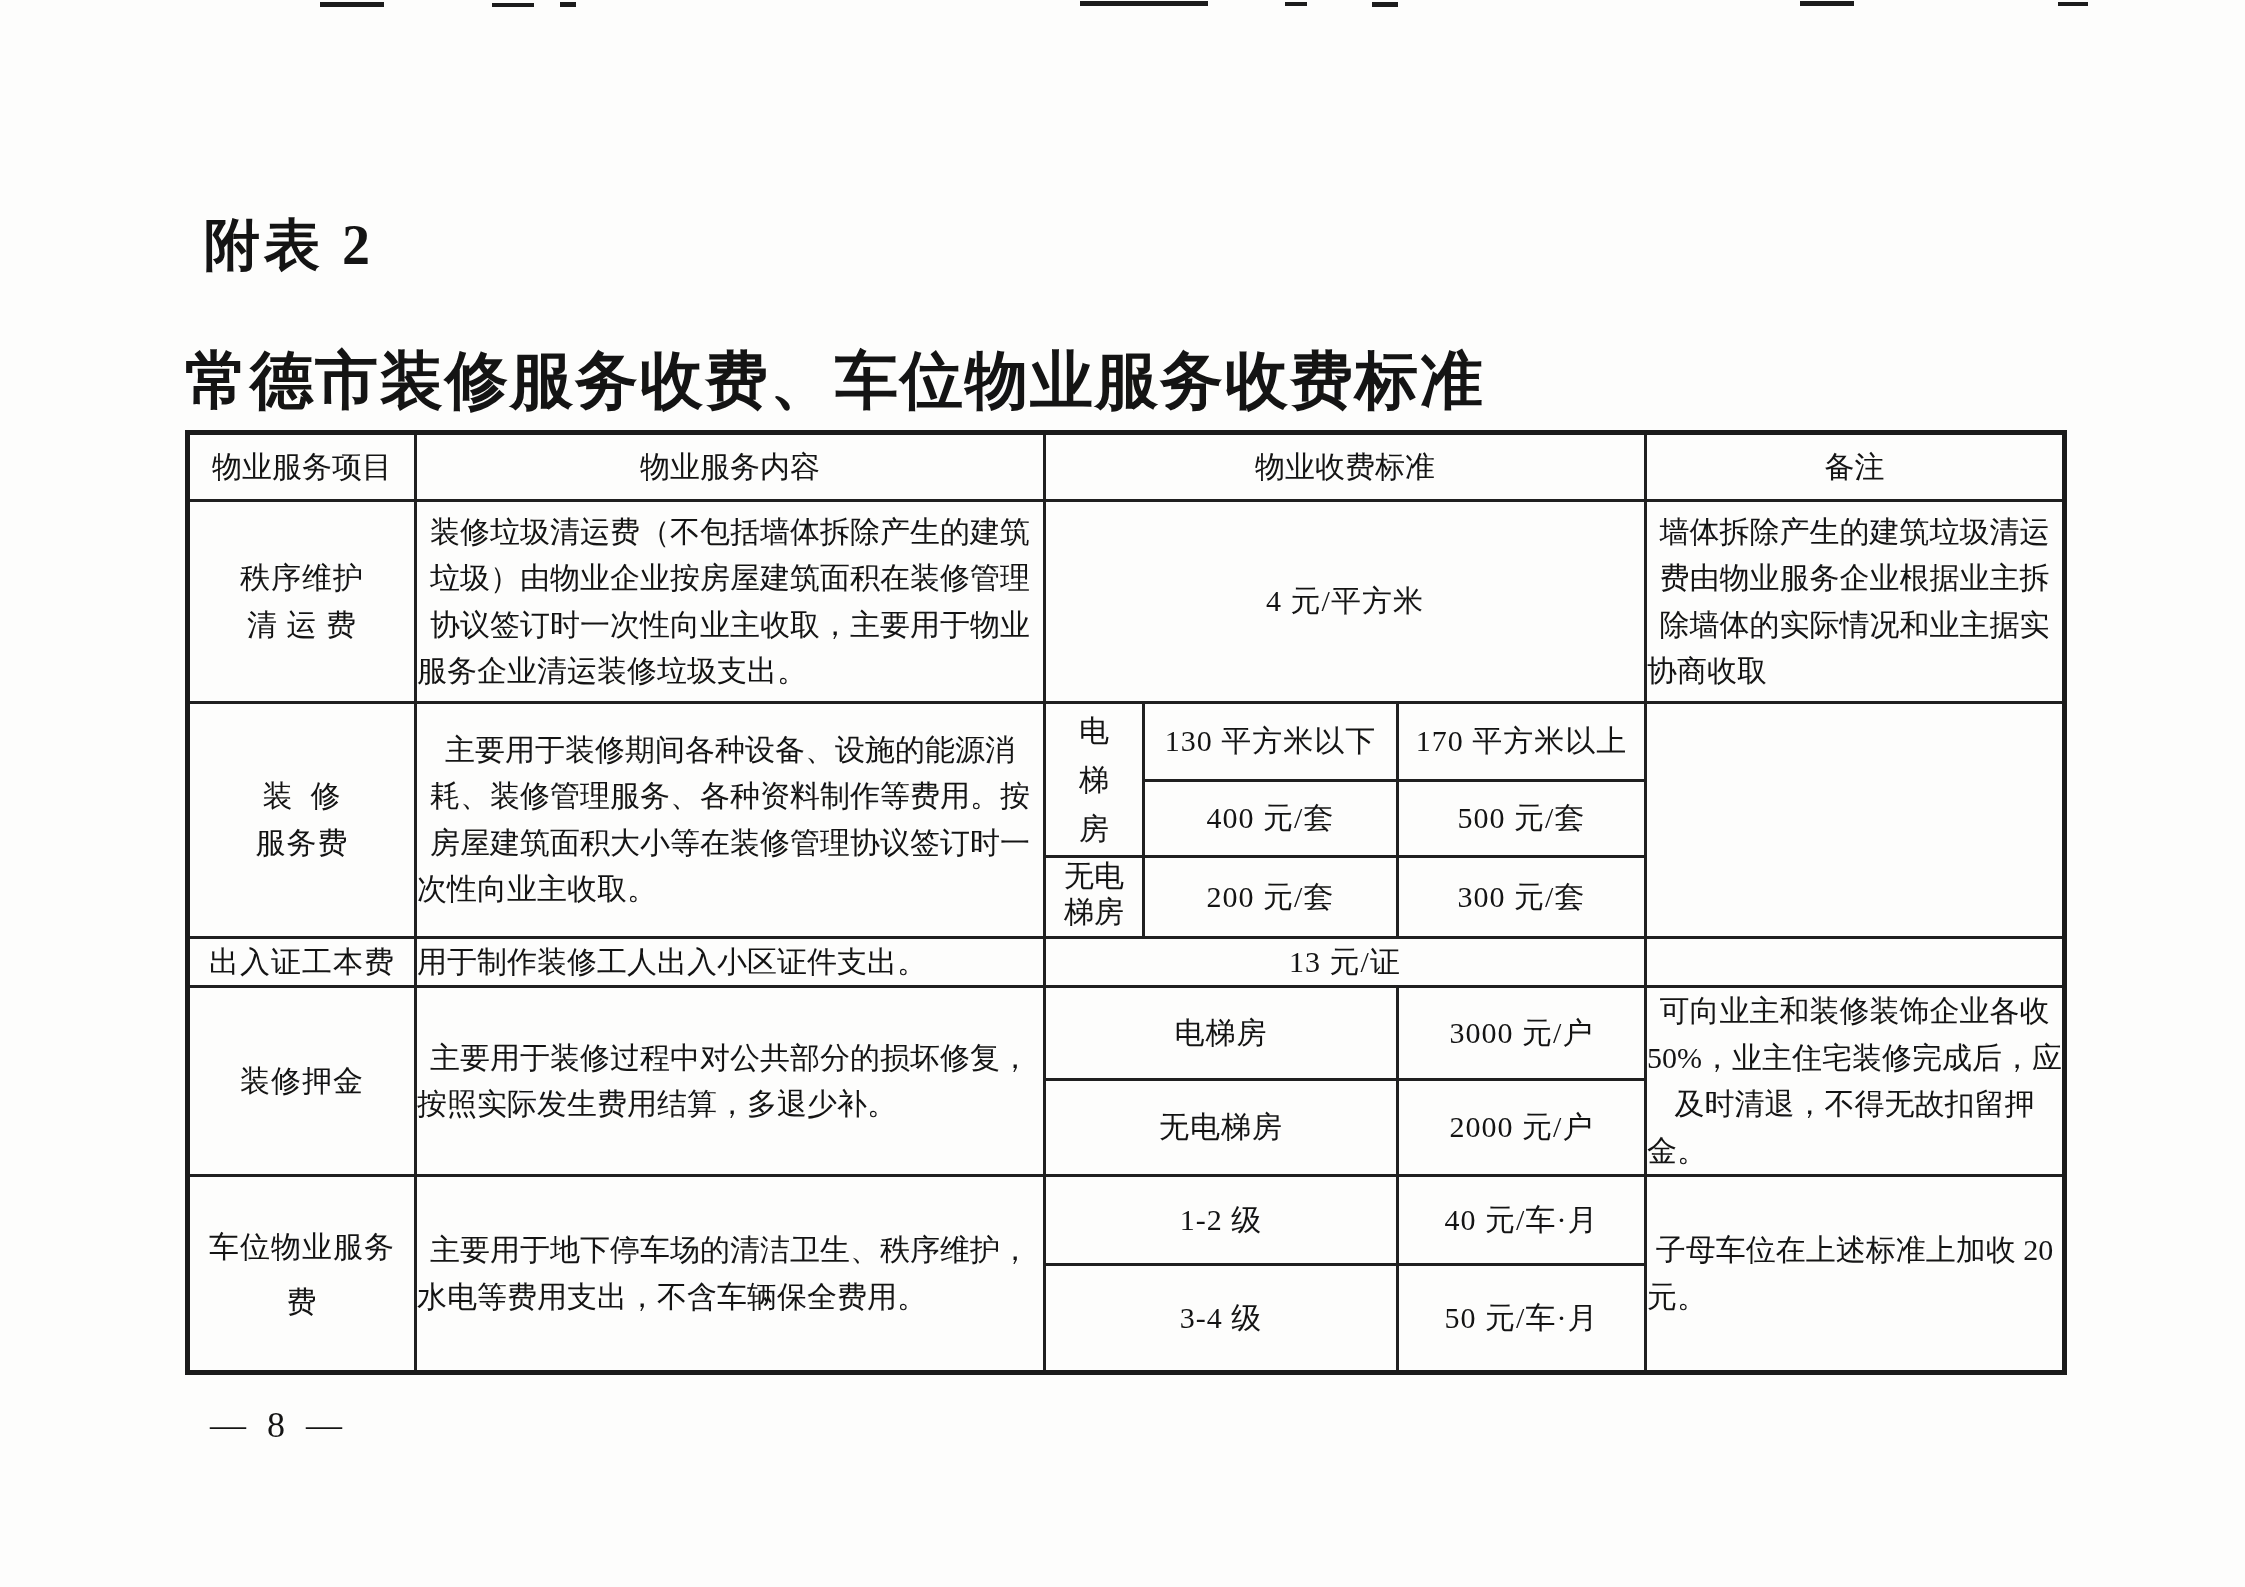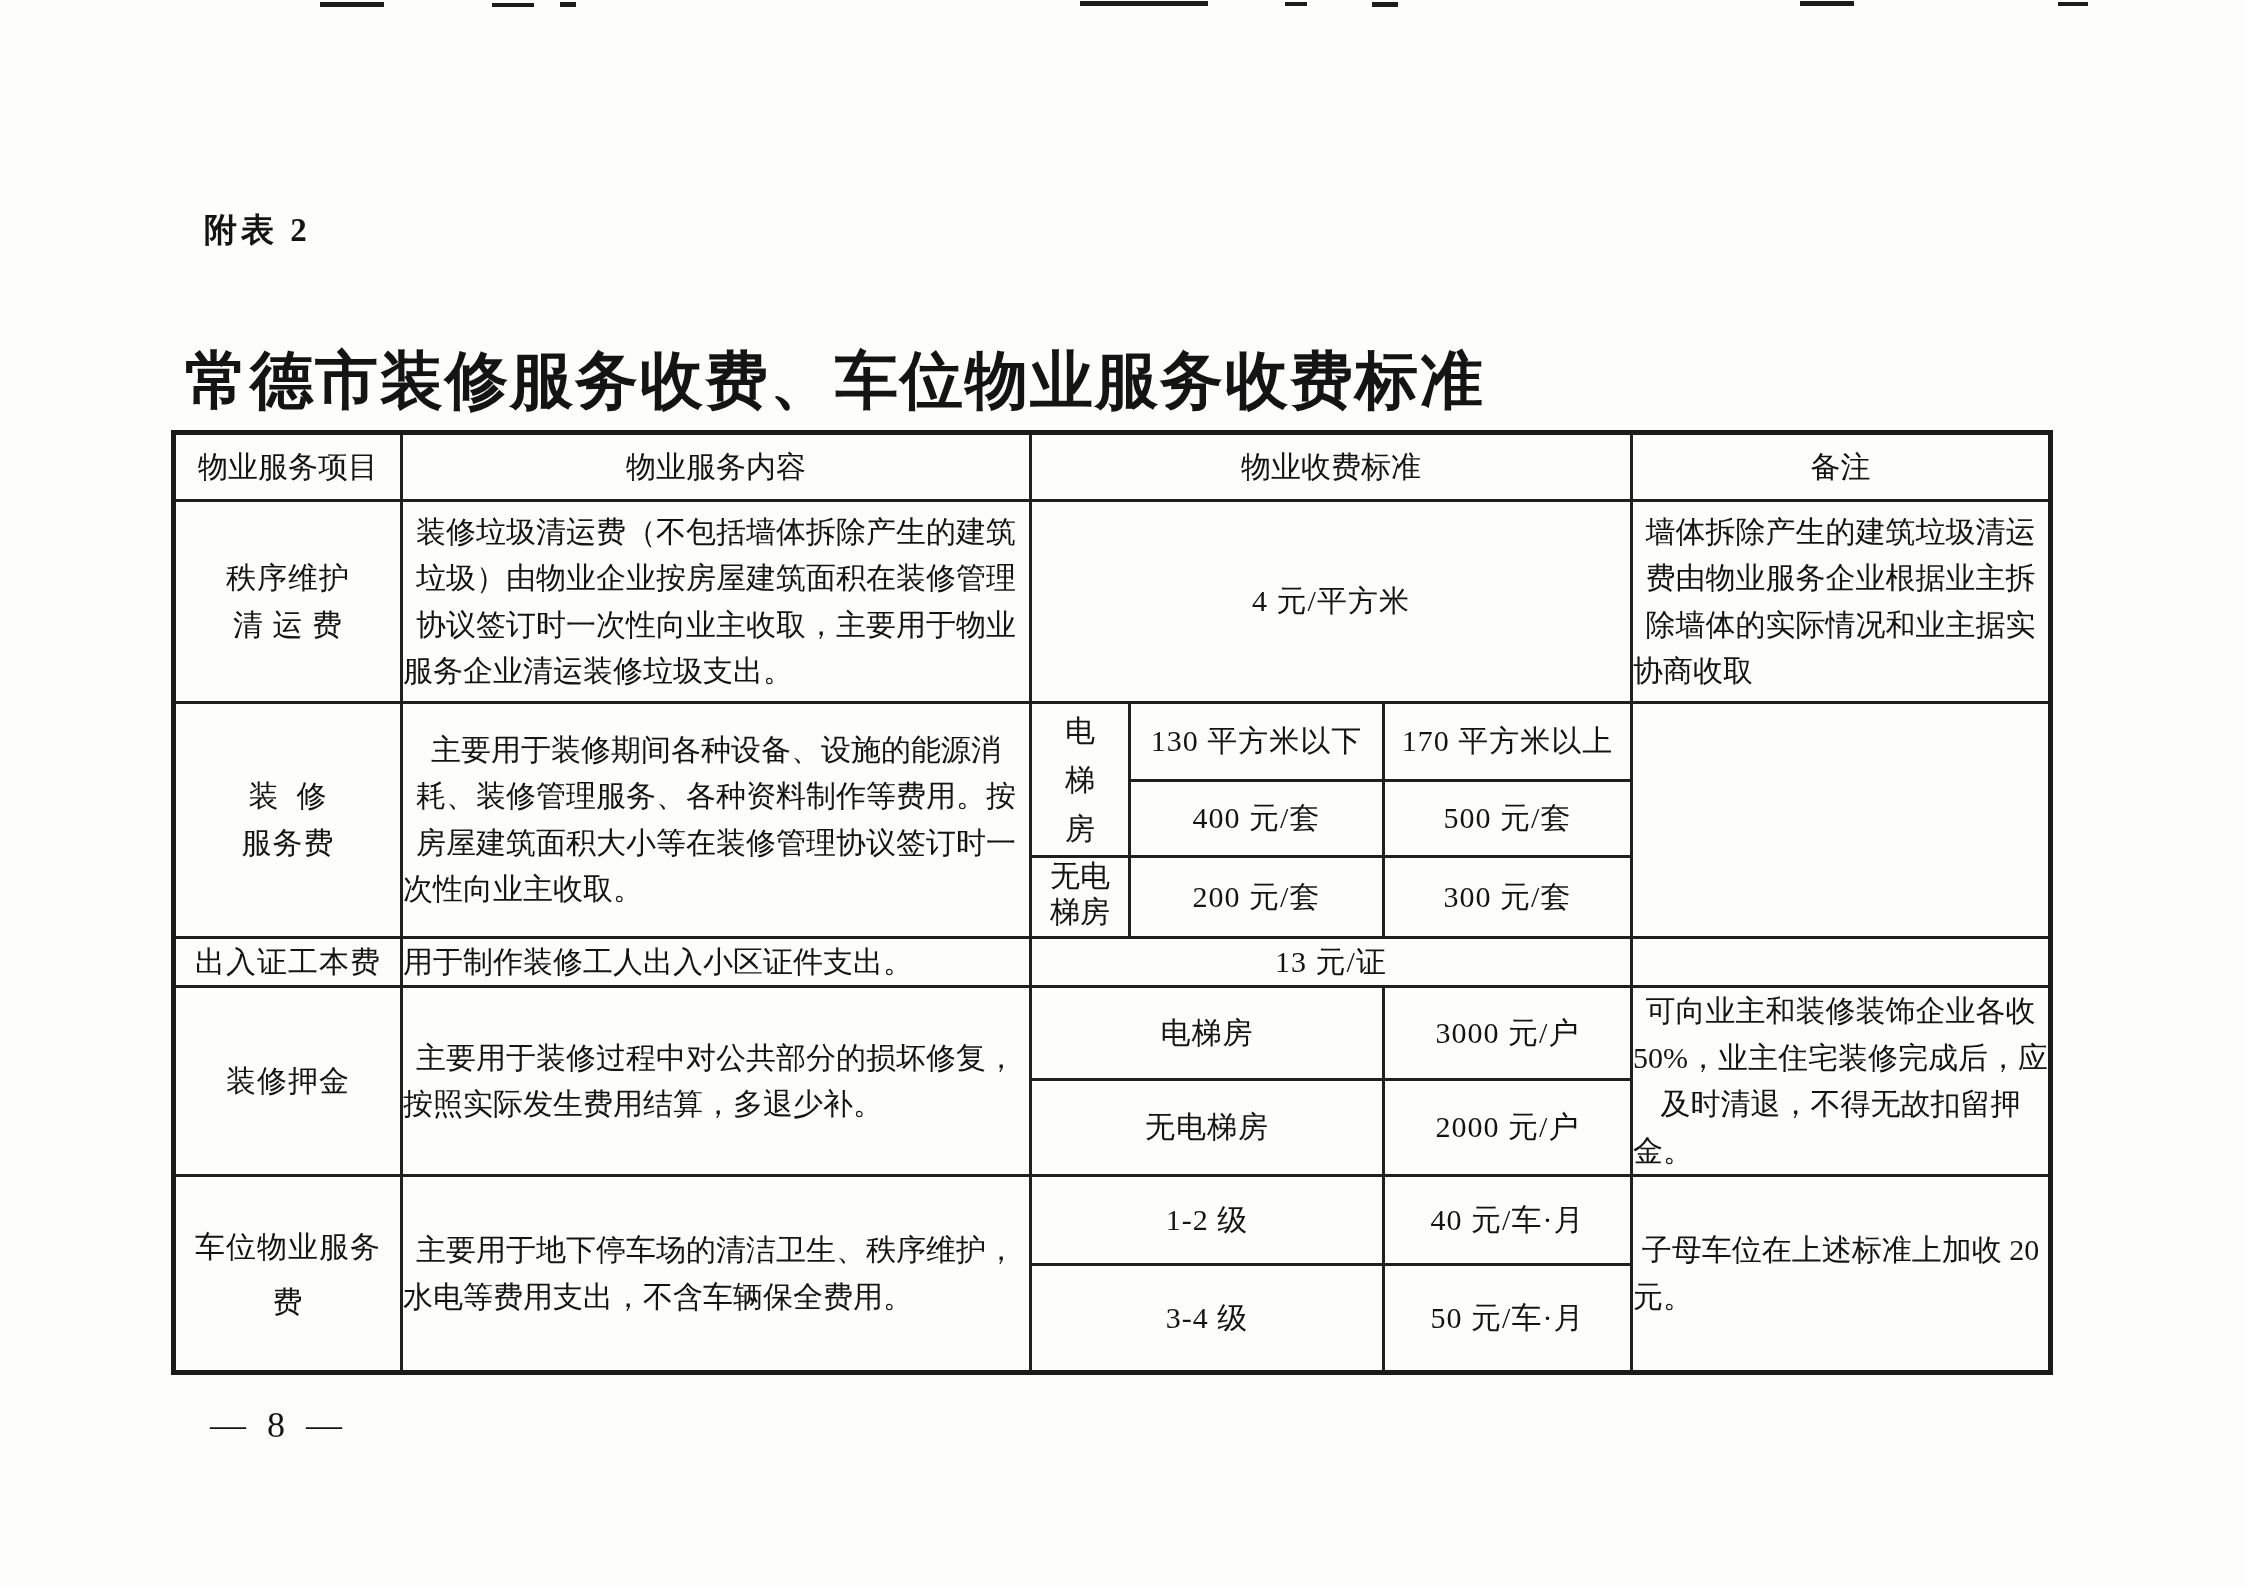--- a/index.html
+++ b/index.html
@@ -7,29 +7,29 @@
     width:2245px;height:1587px;position:relative;
     background:#fdfdfc;color:#141414;
     font-family:"Liberation Serif","DejaVu Serif",serif;
     overflow:hidden;
   }
   
   .artifact{position:absolute;background:#1c1c1c;}
 
   .doc-label{
     position:absolute;left:204px;top:208px;
-    font-size:33px;font-weight:600;letter-spacing:4px;
+    font-size:56px;font-weight:600;letter-spacing:4px;
   }
   .doc-title{
     position:absolute;left:185px;top:338px;width:1877px;
     font-size:63px;font-weight:900;letter-spacing:2px;
     white-space:nowrap;
   }
   .fee-table-wrap{
-    position:absolute;left:171px;top:430px;
+    position:absolute;left:185px;top:430px;
   }
   table.fee{
     border-collapse:collapse;table-layout:fixed;
     width:1877px;
     border:5px solid #1b1b1b;
   }
   table.fee td{
     border:3px solid #202020;
     font-size:30px;line-height:1.55;
     padding:0;vertical-align:middle;text-align:center;

